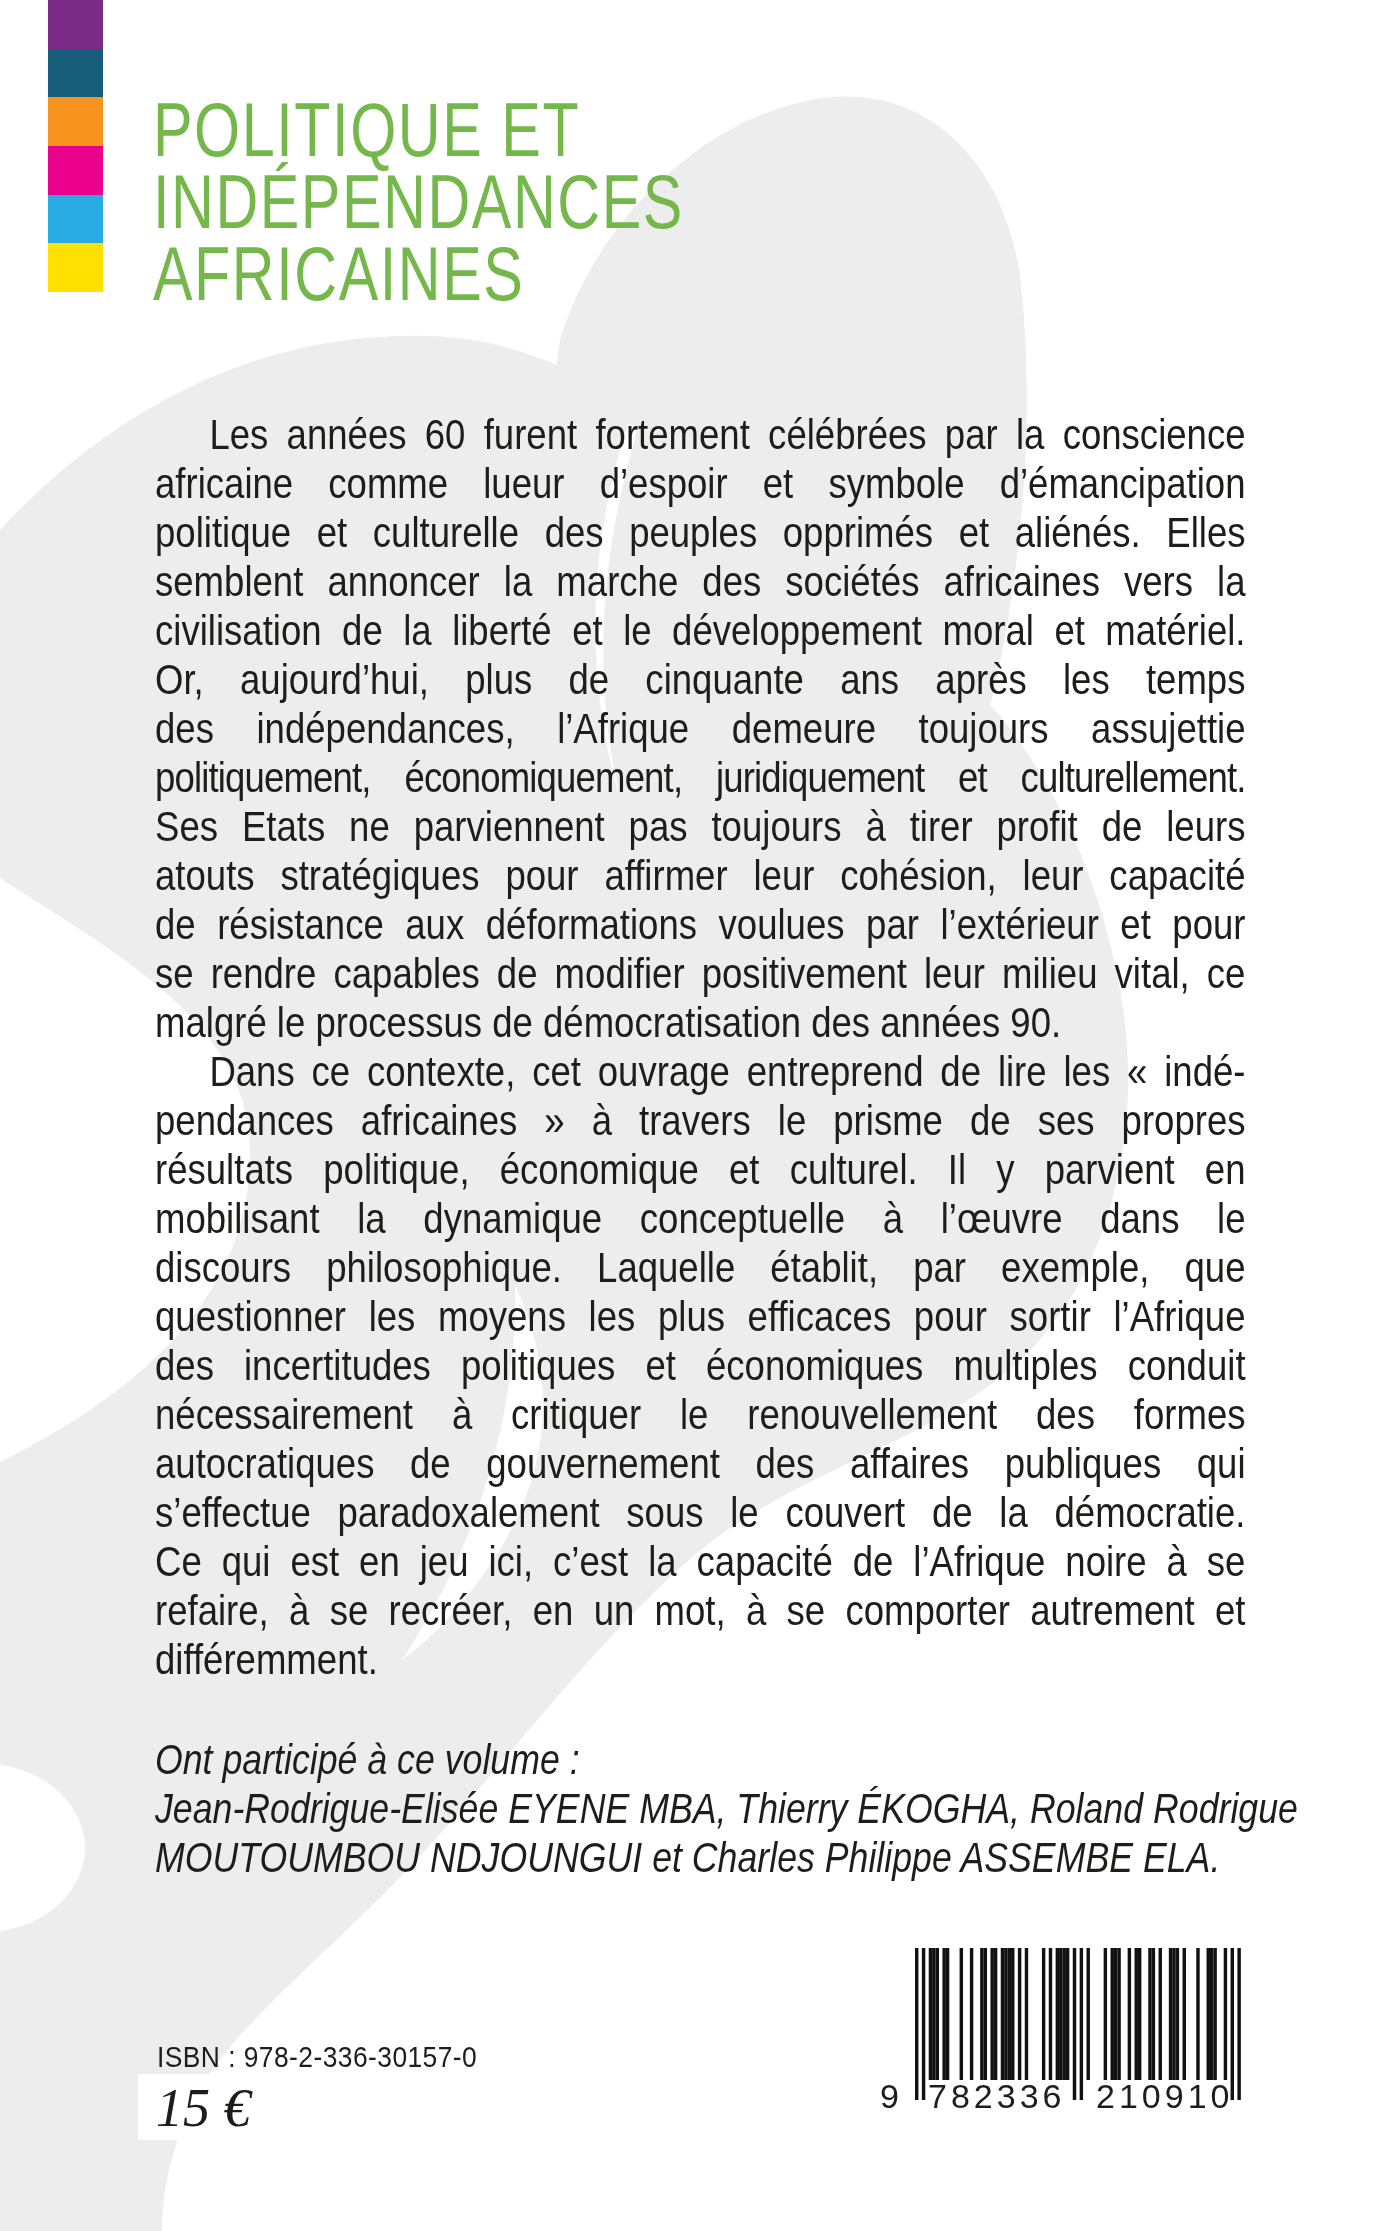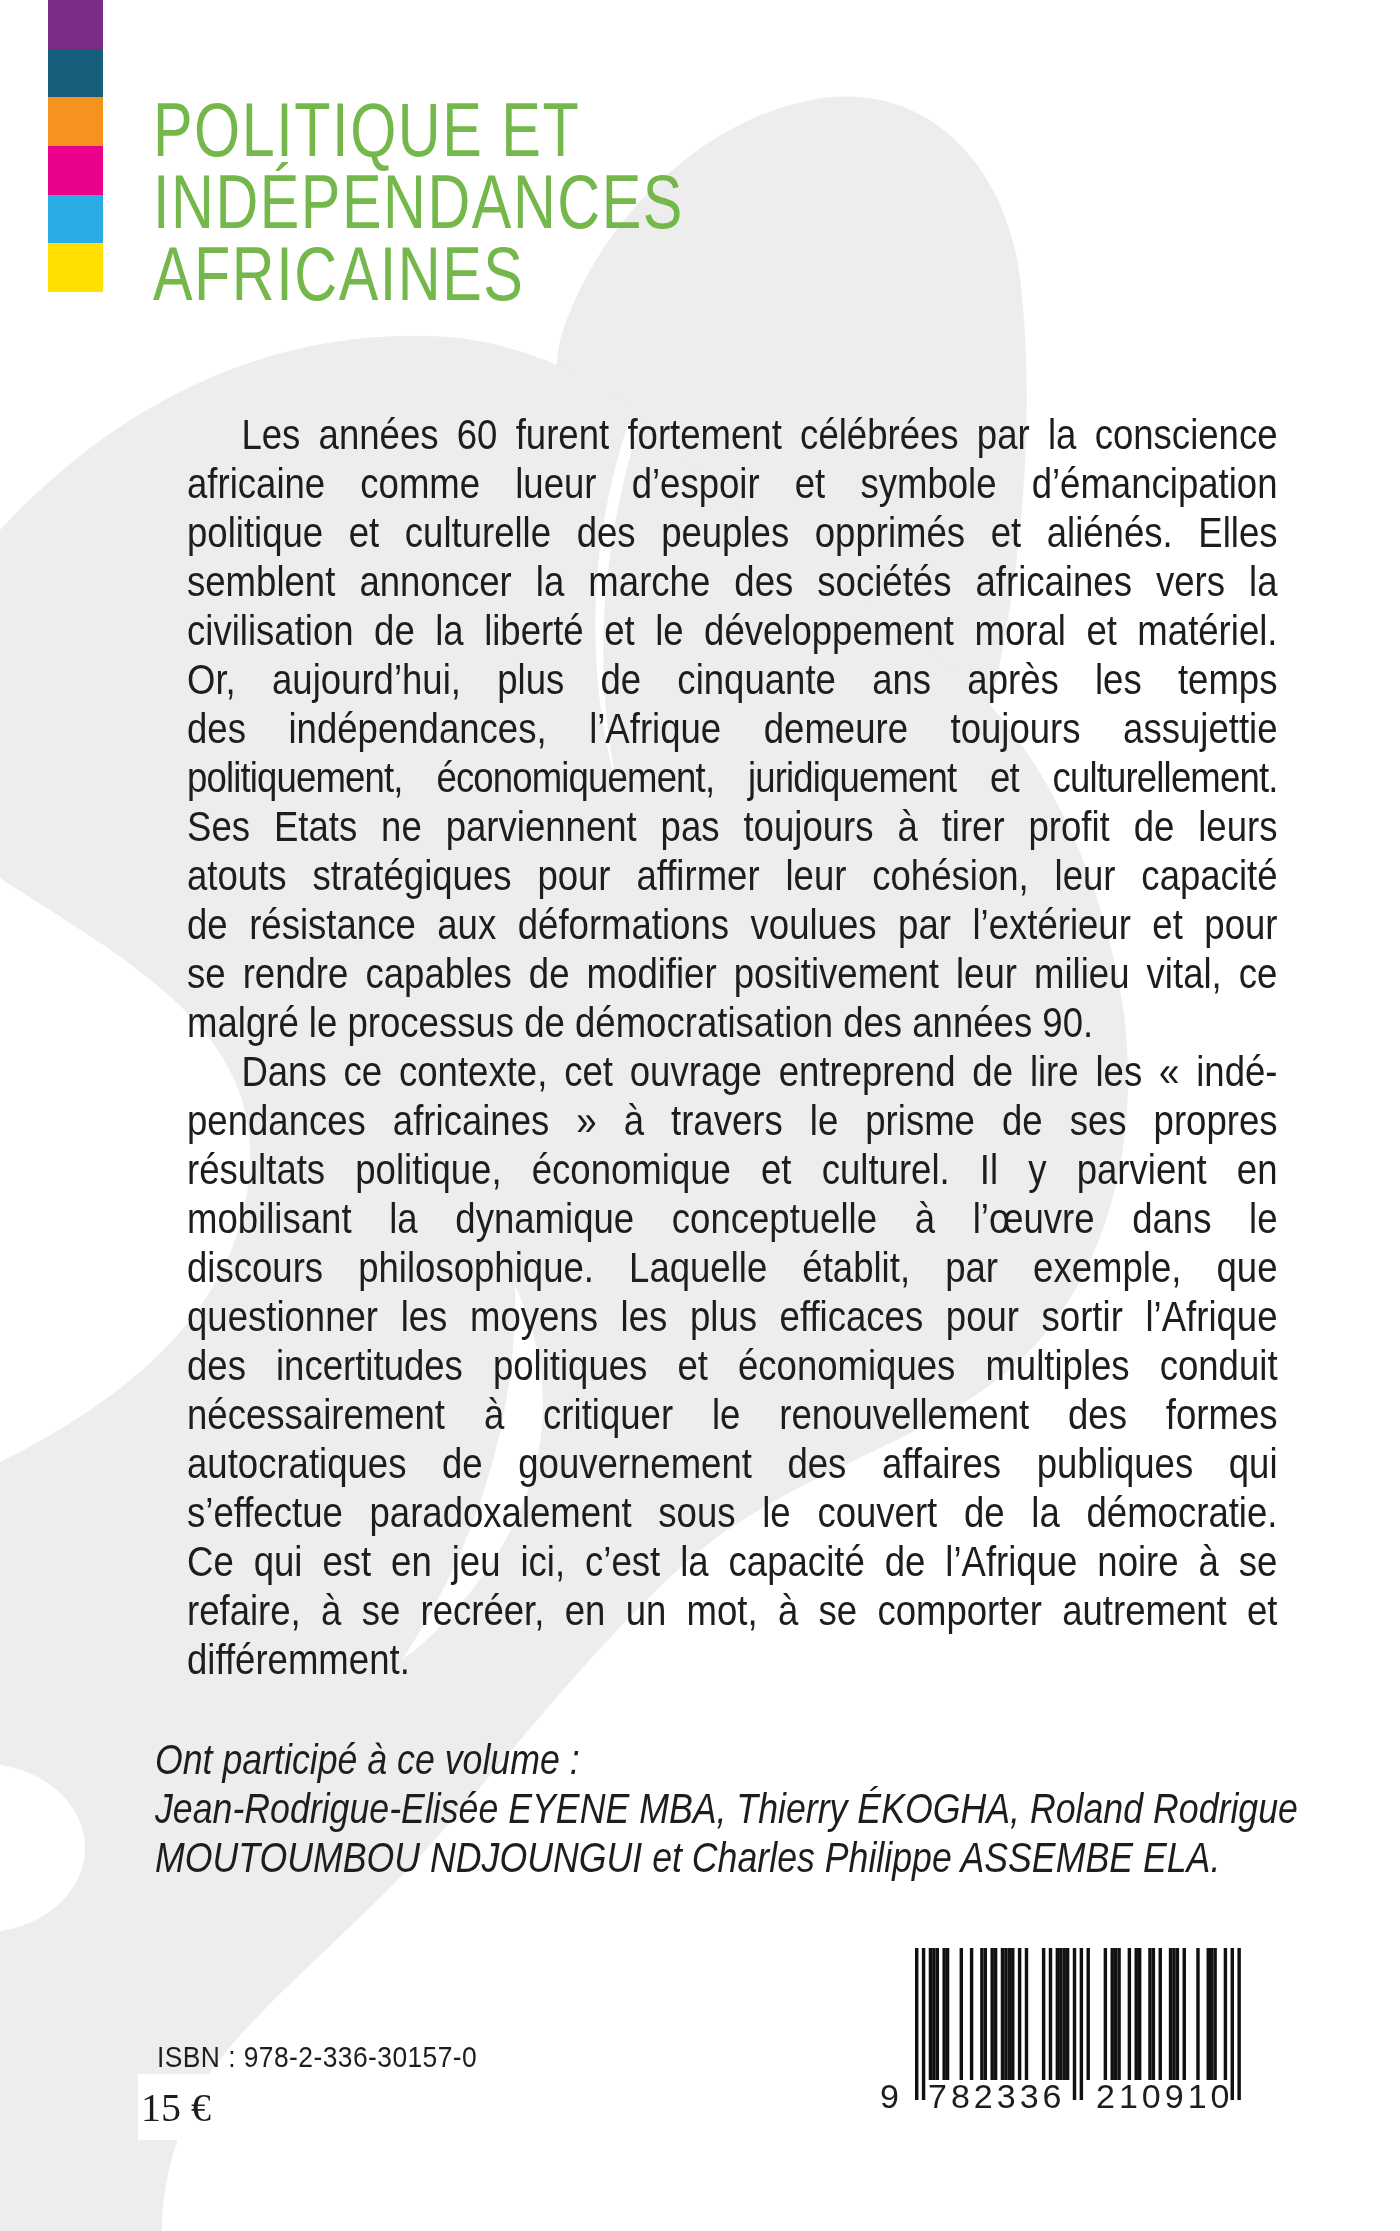--- a/index.html
+++ b/index.html
@@ -7,36 +7,36 @@
         font-family:"Liberation Sans",sans-serif;color:#1d1d1b;}
   #bg{position:absolute;left:0;top:0;width:1400px;height:2231px;}
   
   #spine-strip{position:absolute;left:48px;top:0;width:55px;}
   .sq{width:55px;height:48.7px;}
   
   #title{position:absolute;left:153px;top:94px;}
   .title-line{font-size:76px;line-height:72px;letter-spacing:2px;font-weight:400;
               transform:scaleX(.78);transform-origin:0 0;white-space:nowrap;}
   
-  #synopsis{position:absolute;left:155px;top:410px;width:1090px;margin-left:32px;}
+  #synopsis{position:absolute;left:155px;top:410px;width:1090px;}
   .bl{width:1283px;transform:scaleX(.85);transform-origin:0 0;display:flex;
       justify-content:space-between;font-size:43px;line-height:49px;height:49px;
       box-sizing:border-box;white-space:pre;}
   .bl span{flex:0 0 auto;}
   .bl.plain{display:block;}
   .bl.ind{padding-left:64px;}
   
   #contributors{position:absolute;left:155px;top:1735px;font-style:italic;}
   .cl{transform:scaleX(.85);transform-origin:0 0;font-size:42px;line-height:49px;white-space:nowrap;}
   
   #isbn{position:absolute;left:157px;top:2040px;font-size:30px;letter-spacing:.5px;
         transform:scaleX(.88);transform-origin:0 0;white-space:nowrap;}
   #price-box{position:absolute;left:138px;top:2074px;width:112px;height:66px;background:#fff;}
-  #price{position:absolute;left:141px;top:2080px;font-family:"Liberation Serif",serif;
-         font-size:40px;line-height:56px;white-space:nowrap;}
+  #price{position:absolute;left:156px;top:2080px;font-family:"Liberation Serif",serif;
+         font-size:54px;line-height:56px;white-space:nowrap;font-style:italic;}
   
   #barcode{position:absolute;left:880px;top:1948px;width:380px;height:192px;background:#fff;}
   #barcode-bars{position:absolute;left:35px;top:0;}
   .bdg{position:absolute;top:128px;font-size:34px;line-height:40px;color:#1d1d1b;}
   #bd9{left:0;letter-spacing:0;}
   #bdg1{left:48px;letter-spacing:4px;}
   #bdg2{left:216px;letter-spacing:4px;}
 </style>
 </head>
 <body>

